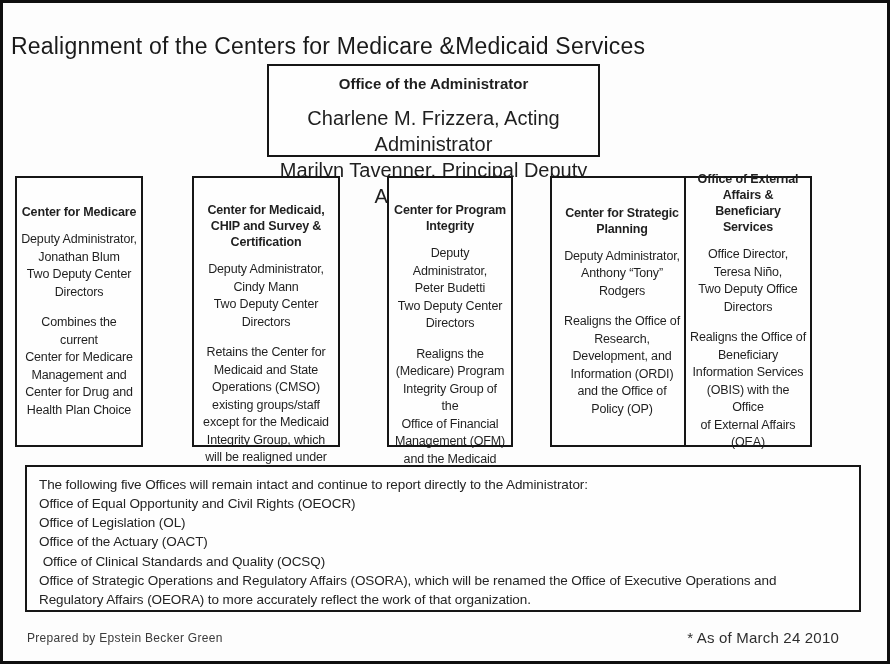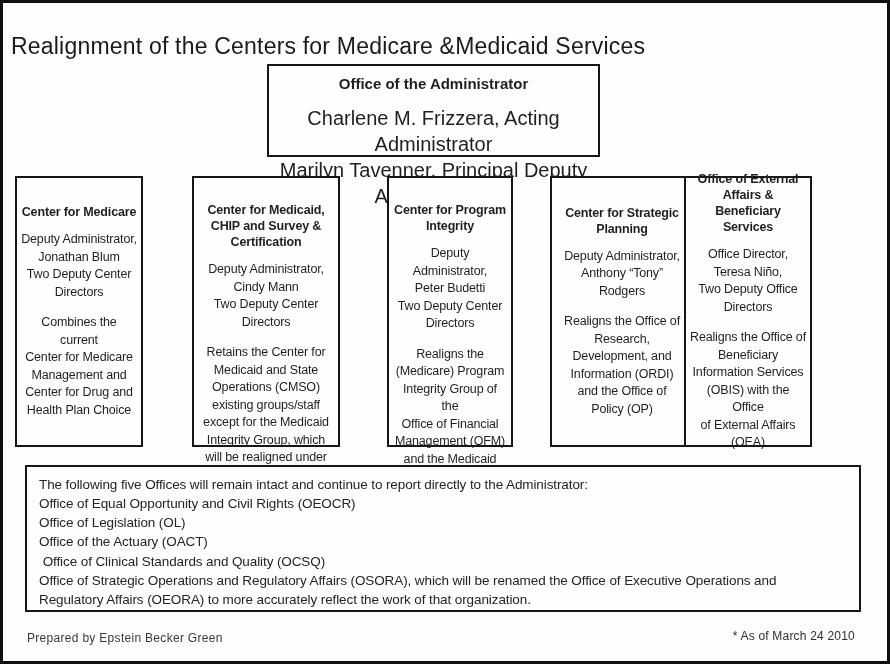--- a/index.html
+++ b/index.html
@@ -108,23 +108,23 @@
   .footer-left {
     position: absolute;
     left: 24px;
     top: 628px;
     font-size: 12px;
     letter-spacing: 0.3px;
     color: #3a3a3a;
   }
   .footer-right {
     position: absolute;
-    right: 32px;
+    right: 48px;
     top: 626px;
-    font-size: 12px;
+    font-size: 15px;
     letter-spacing: 0.2px;
     color: #2e2e2e;
     margin-left: 17px;
   }
 </style>
 </head>
 <body>
 
 <div class="page">
 

